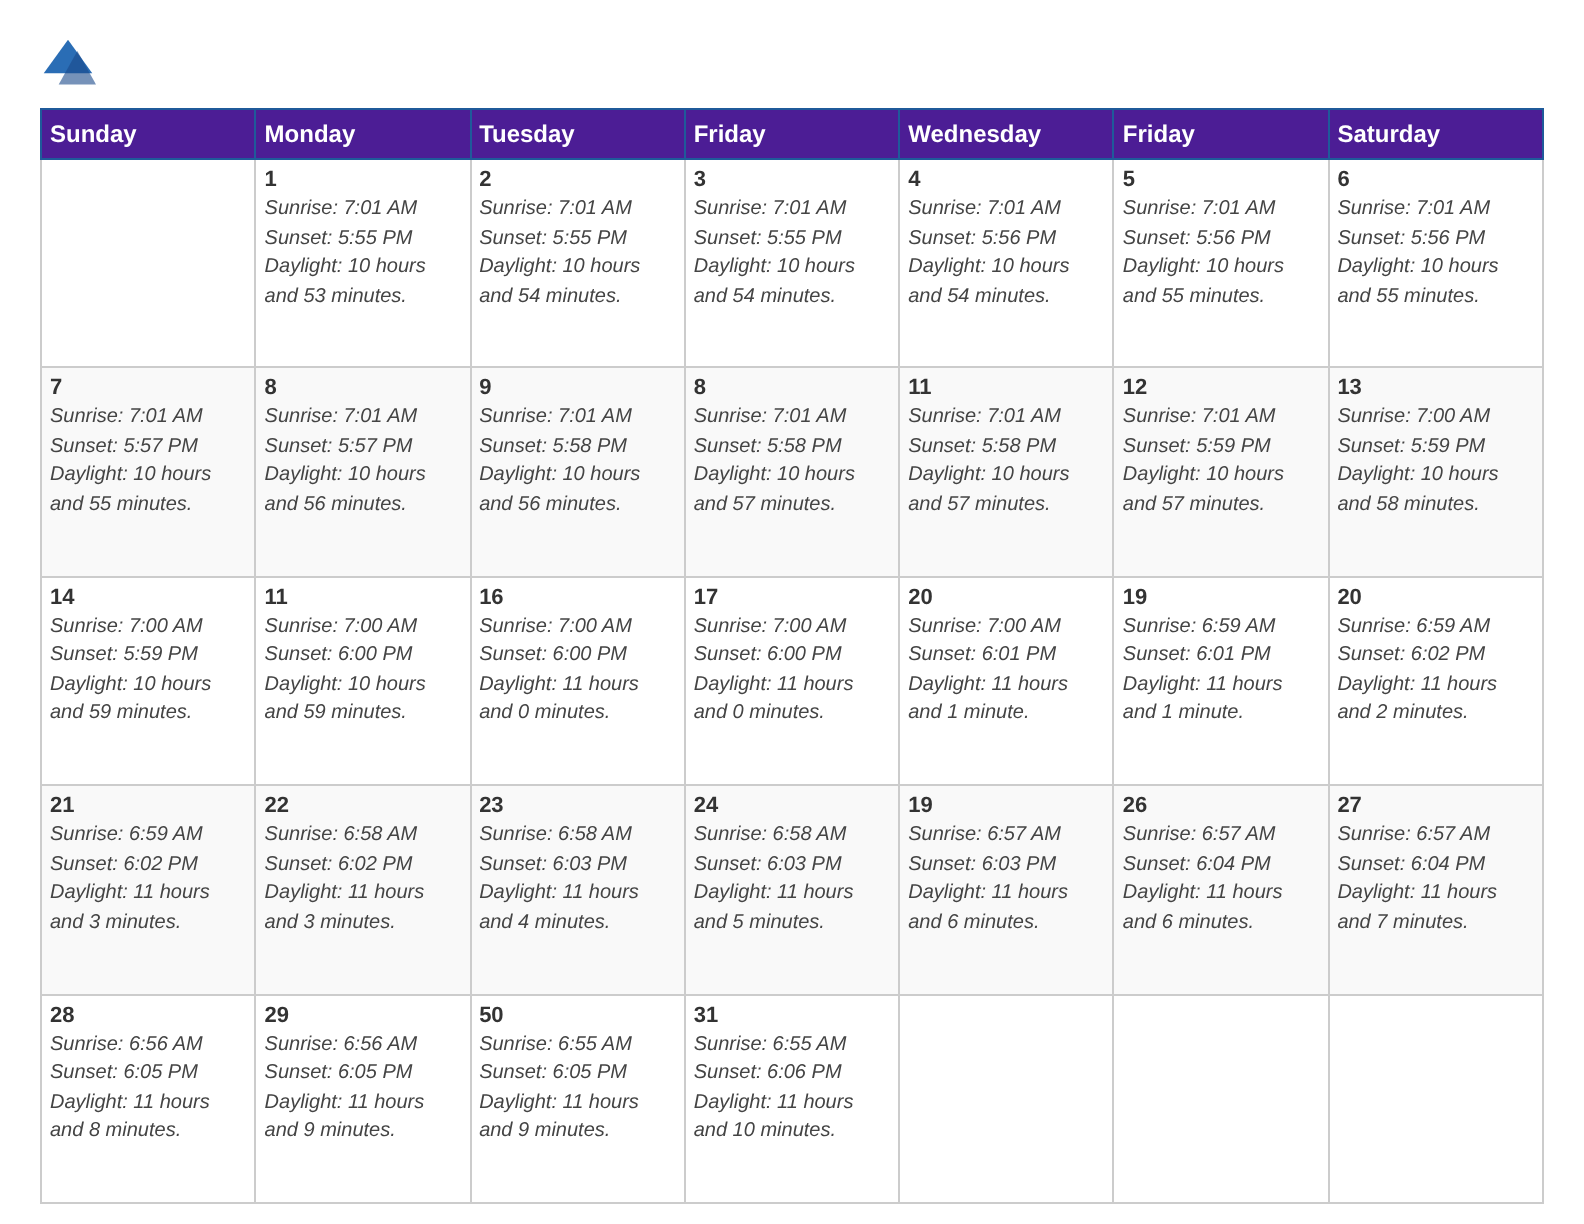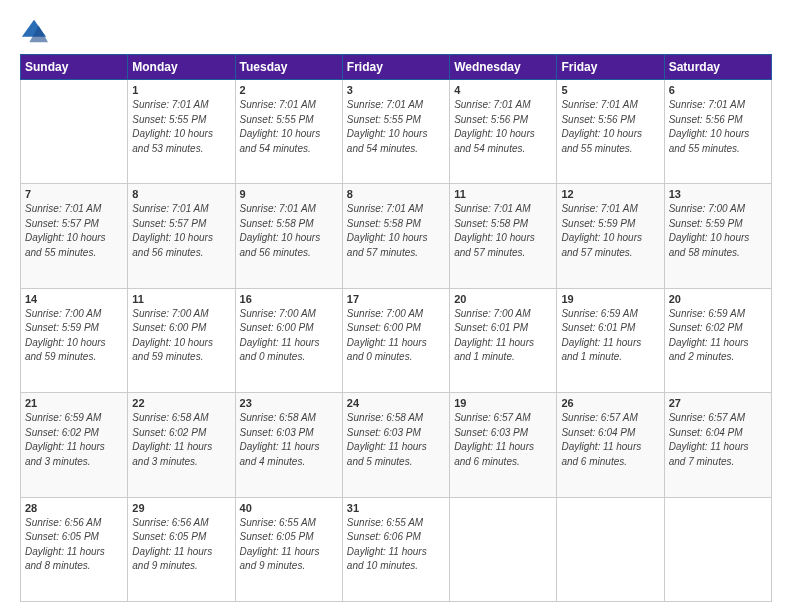--- a/index.html
+++ b/index.html
@@ -339,21 +339,21 @@
 and 8 minutes.</div>
           </td>
           <td>
             <span class="day-num">29</span>
             <div class="day-info" style="white-space: pre-line;">Sunrise: 6:56 AM
 Sunset: 6:05 PM
 Daylight: 11 hours
 and 9 minutes.</div>
           </td>
           <td>
-            <span class="day-num">40</span>
+            <span class="day-num">50</span>
             <div class="day-info" style="white-space: pre-line;">Sunrise: 6:55 AM
 Sunset: 6:05 PM
 Daylight: 11 hours
 and 9 minutes.</div>
           </td>
           <td>
             <span class="day-num">31</span>
             <div class="day-info" style="white-space: pre-line;">Sunrise: 6:55 AM
 Sunset: 6:06 PM
 Daylight: 11 hours

